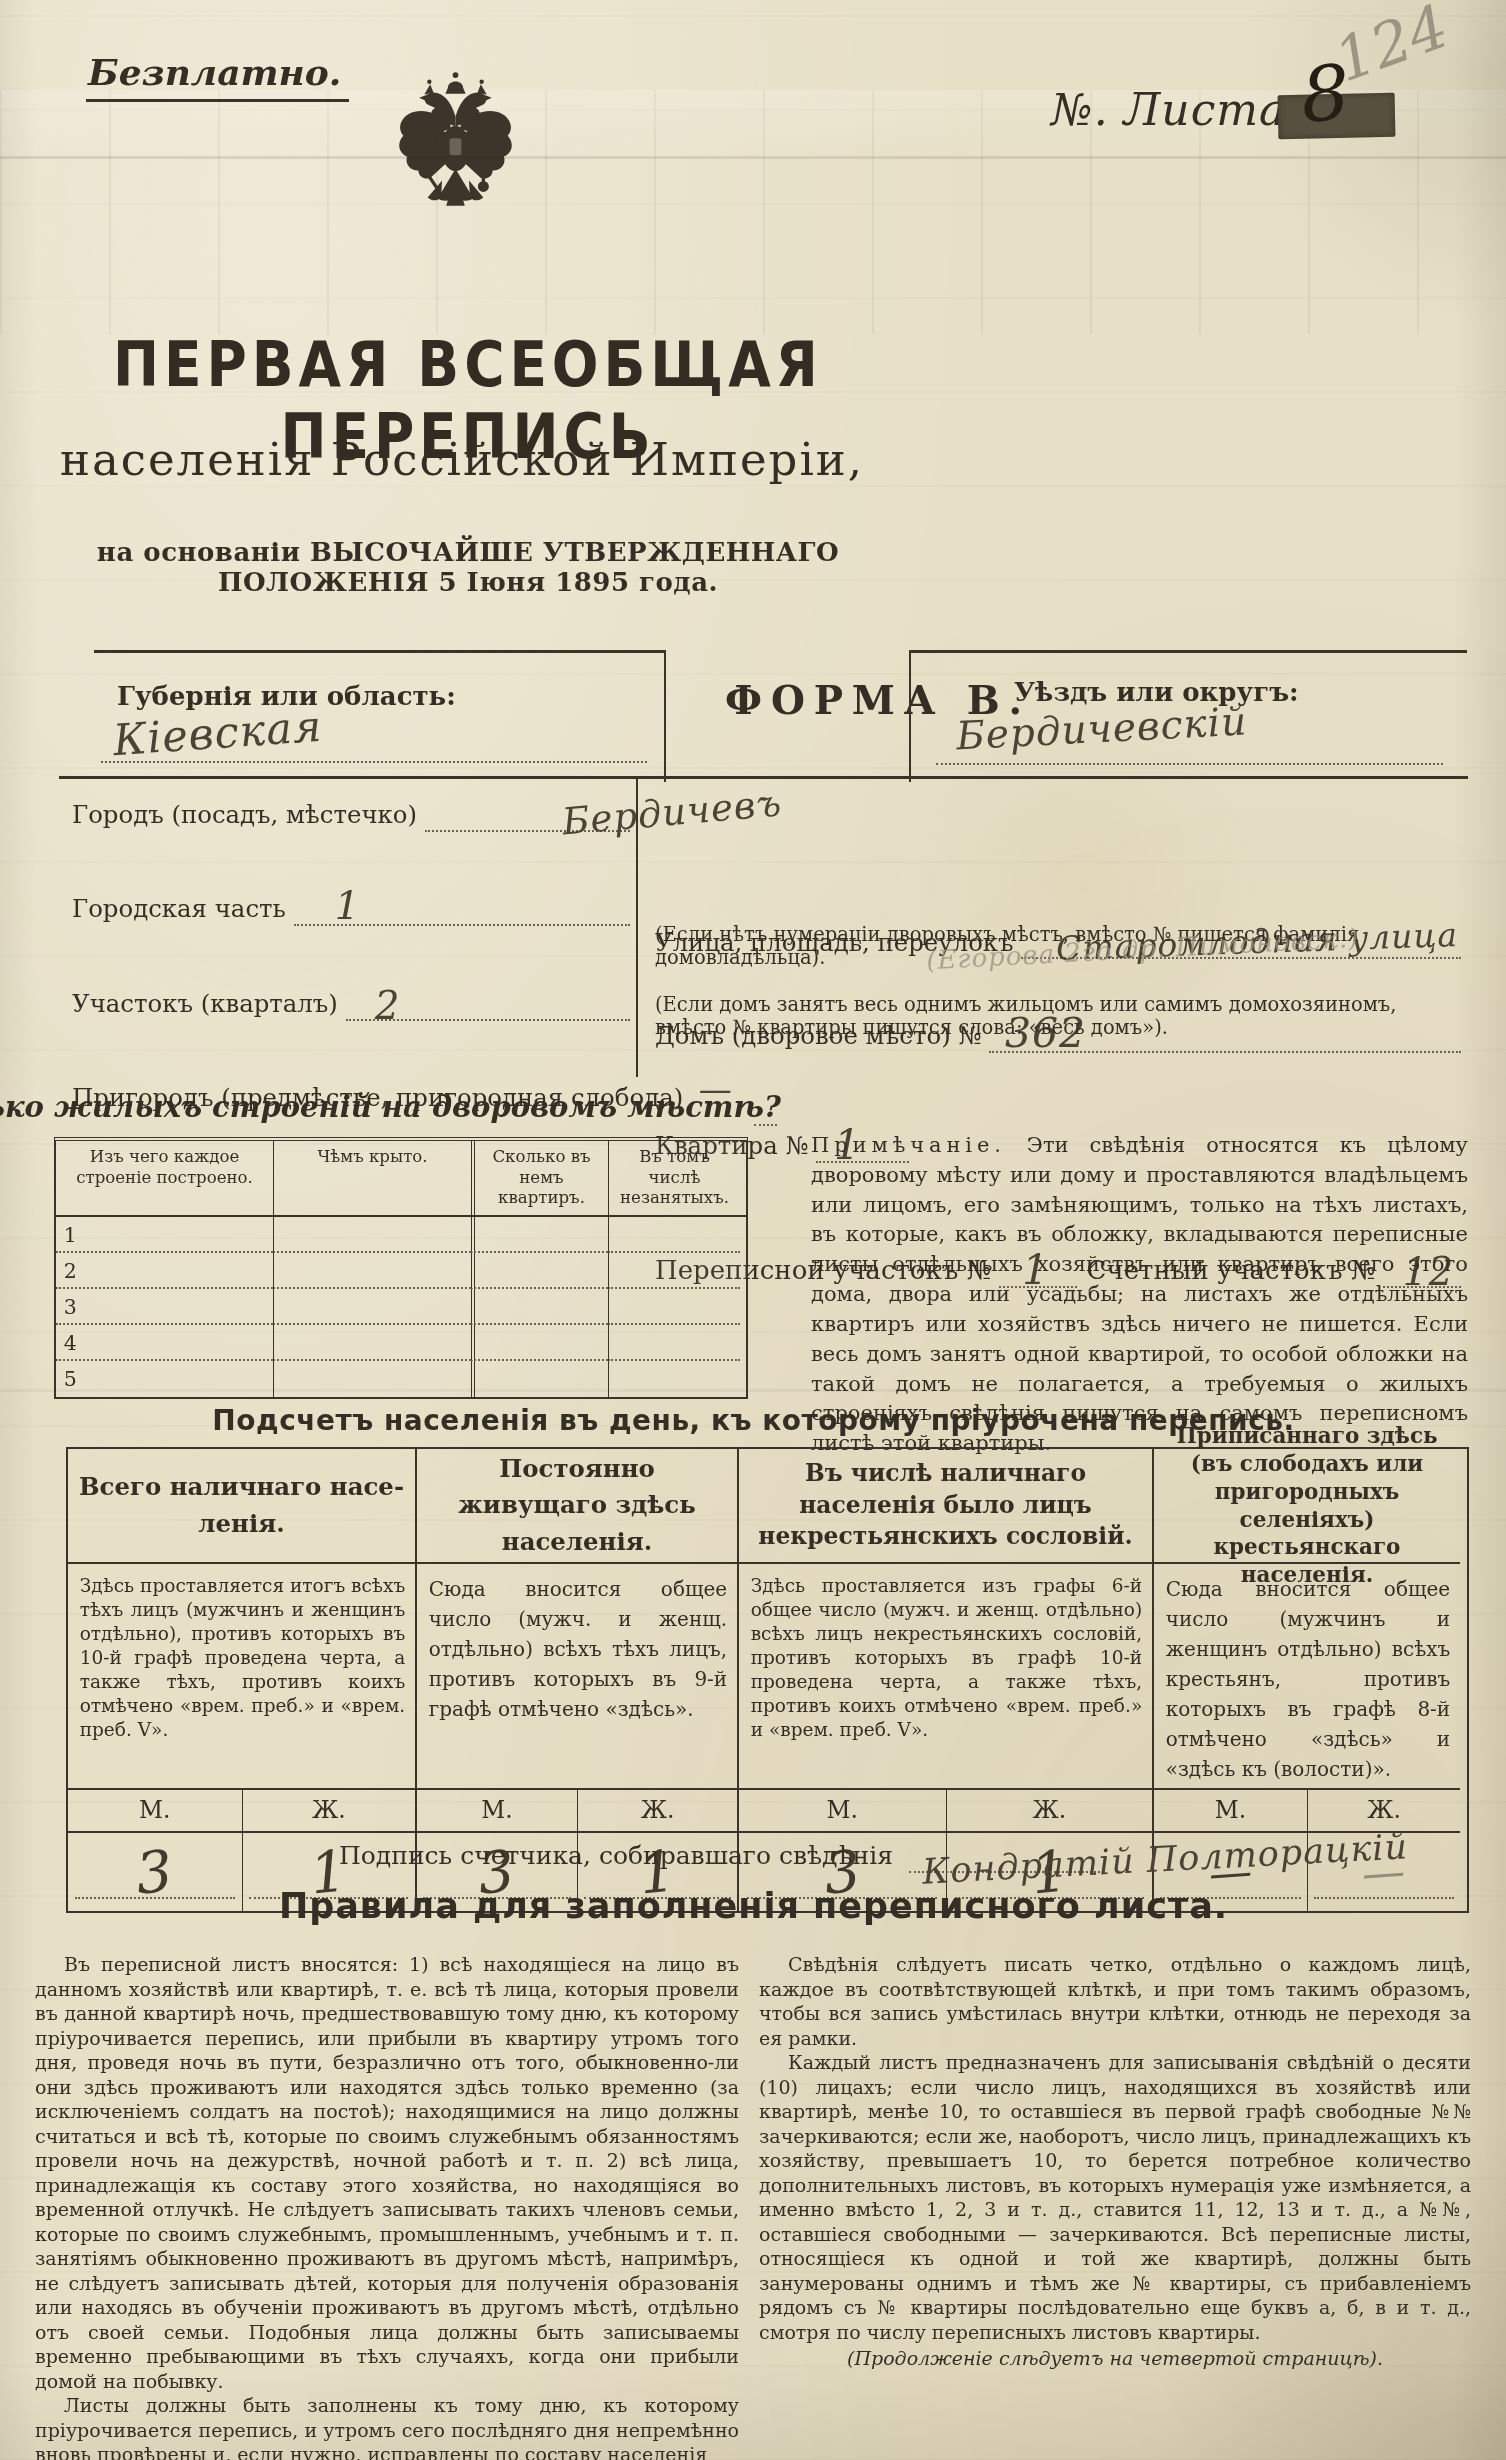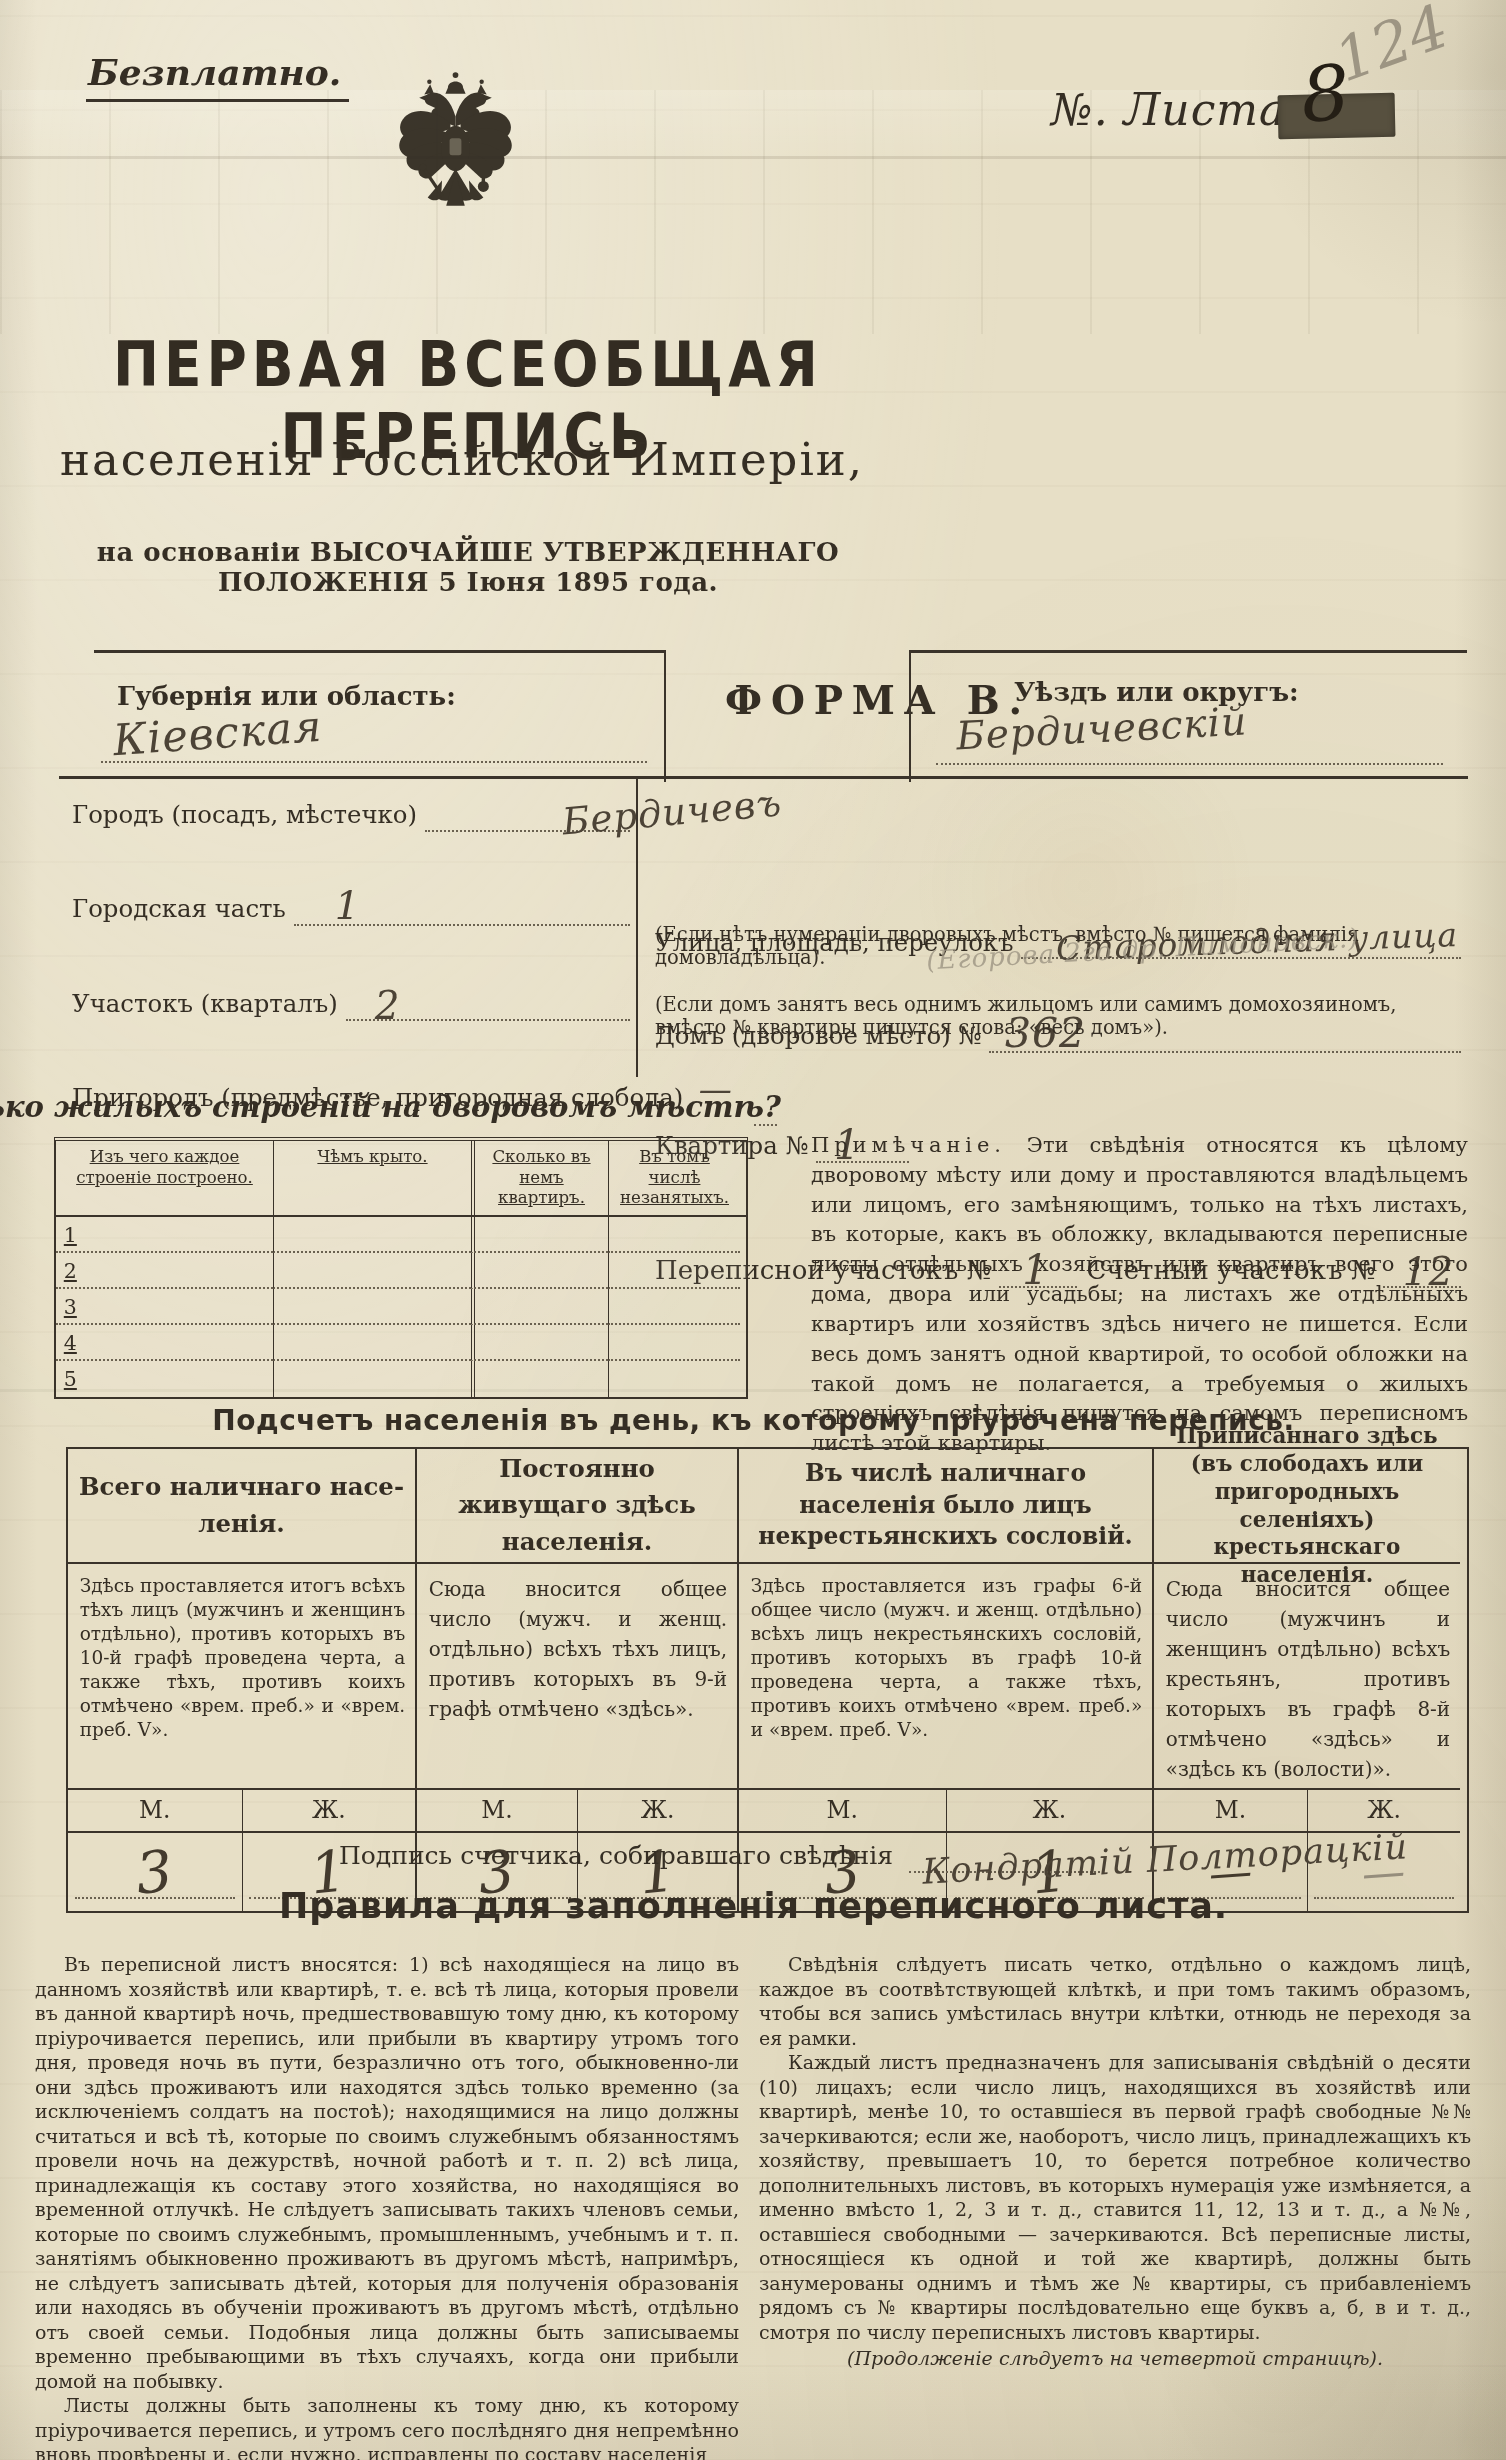--- a/index.html
+++ b/index.html
@@ -66,21 +66,21 @@
   
   .frow{display:flex;align-items:flex-end;position:relative;}
   .flabel{white-space:nowrap;font-size:24.4px;padding-bottom:2.9px;}
   .fline{flex:1;border-bottom:2px dotted #6a6150;position:relative;height:1.3em;margin-left:7.8px;}
   .fline .hw{position:absolute;bottom:-3.9px;}
   .note{font-size:19.5px;line-height:1.2;margin-top:18px;}
   
   .bq{left:54px;top:1090px;width:727px;display:flex;align-items:flex-end;flex-direction:column;}
   .bq .q{font-size:29px;font-weight:bold;font-style:italic;white-space:nowrap;}
   .btable{left:54px;top:1137px;width:690px;border:2.9px solid #3a332a;border-top:4.9px double #3a332a;
-    background:rgba(255,255,250,.06);text-decoration:underline;}
+    background:rgba(255,255,250,.06);}
   .bt-head{display:grid;grid-template-columns:217px 198px 137px 132px;border-bottom:2px solid #3a332a;}
   .bt-head>div{padding:5.9px 5.9px;font-size:16.6px;text-align:center;line-height:1.25;}
   .bt-head>div:nth-child(2){border-left:1px solid #3a332a;}
   .bt-head>div:nth-child(3){border-left:4.9px double #3a332a;}
   .bt-head>div:nth-child(4){border-left:1px solid #3a332a;}
   .bt-row{display:grid;grid-template-columns:217px 198px 137px 132px;height:36px;}
   .bt-row>div{border-bottom:2px dotted #6a6150;}
   .bt-row>div:first-child{font-size:20.5px;padding:5.9px 0 0 7.8px;}
   .bt-row>div:nth-child(2){border-left:1px solid #3a332a;}
   .bt-row>div:nth-child(3){border-left:4.9px double #3a332a;}

